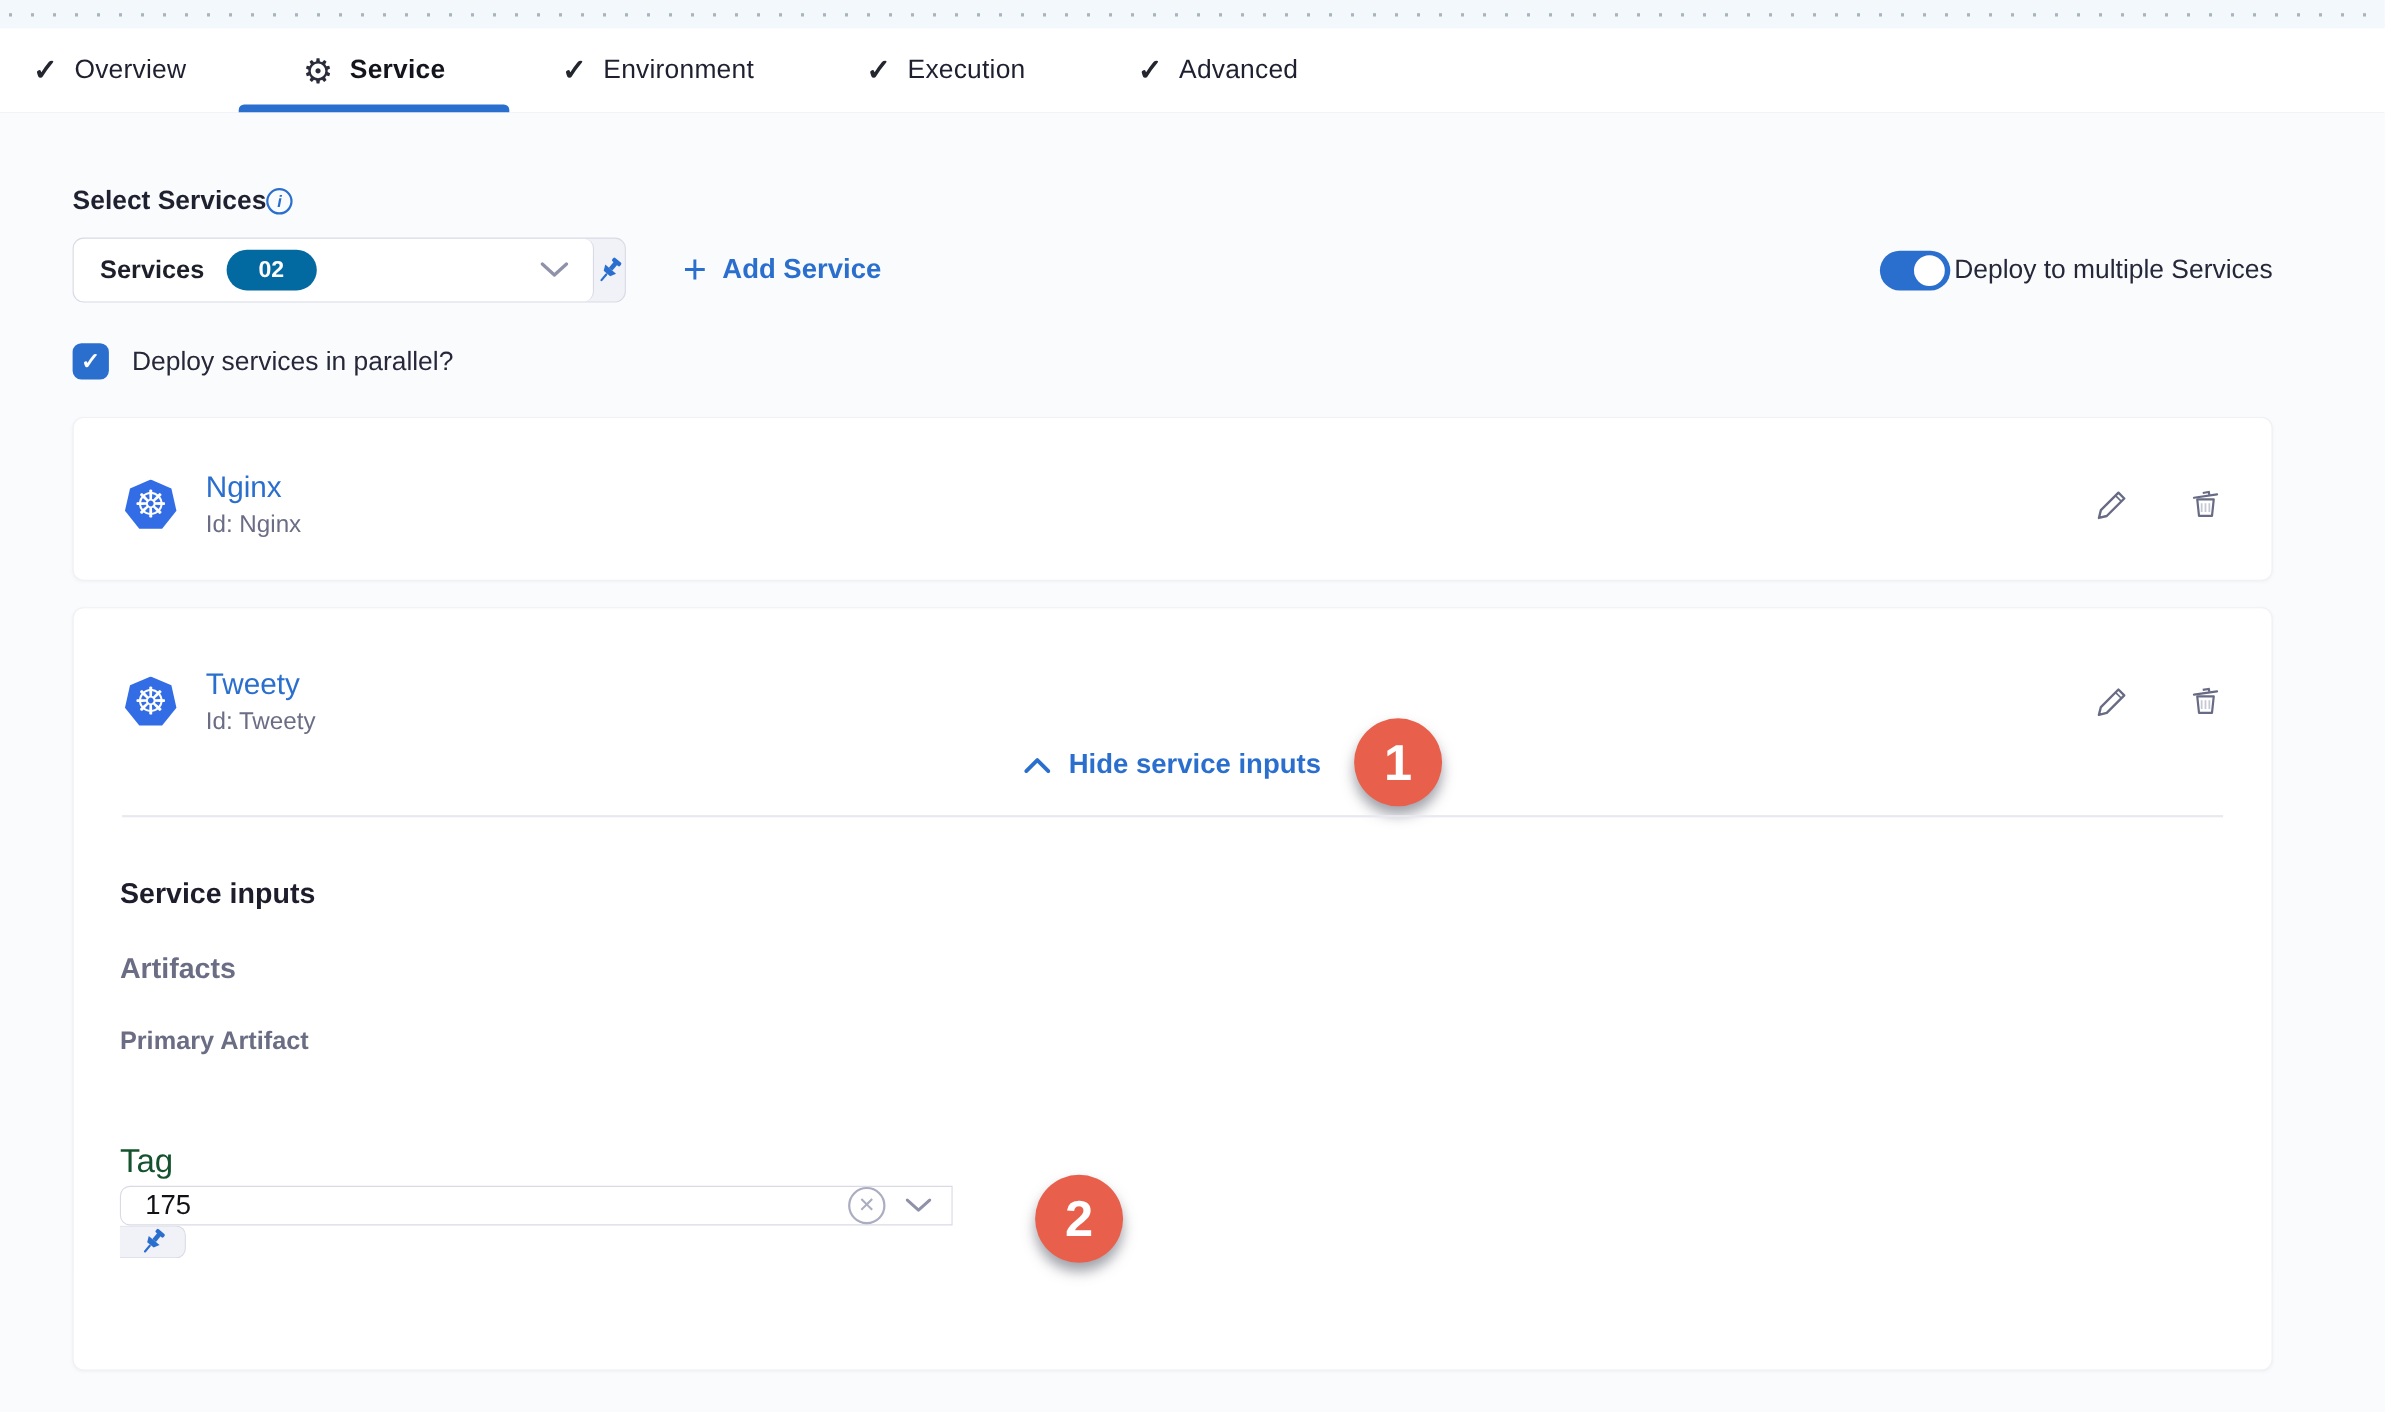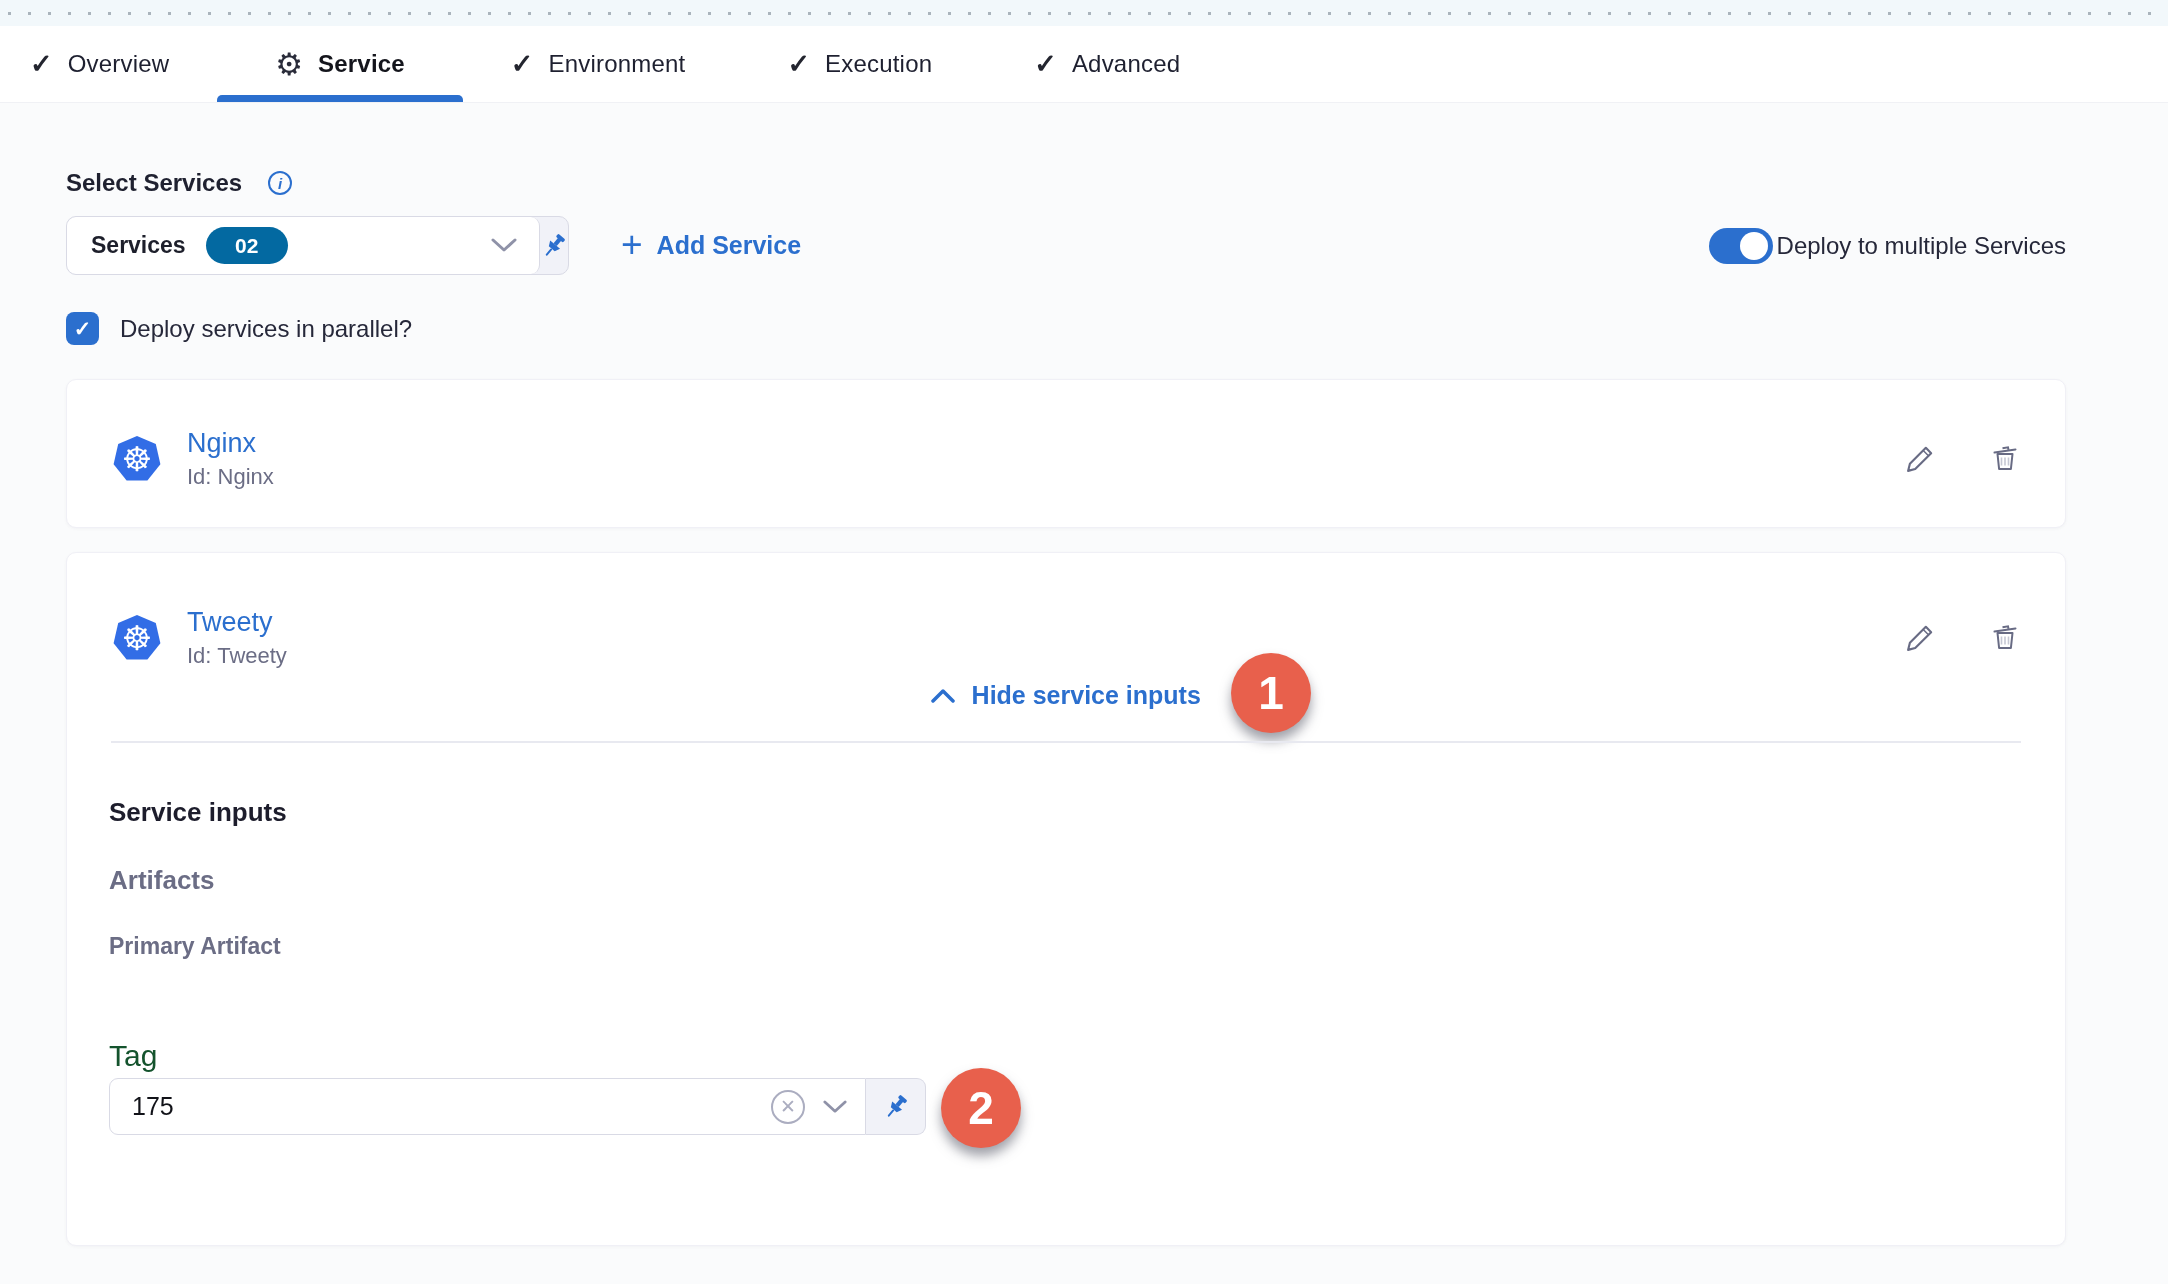--- a/index.html
+++ b/index.html
@@ -20,21 +20,21 @@
   .tab-gear{ font-size:31px; color:#2a2c3a; line-height:1; }
   .tab-label{ font-size:24px; color:#1e2030; font-weight:500; letter-spacing:.2px; }
   .tab.active .tab-label{ font-weight:700; color:#14151c; }
   .tab.active{ padding:0 4px; }
   .tab-underline{ position:absolute; left:-54px; right:-54px; bottom:0; height:7px;
                   background:#2b6fce; border-radius:5px 5px 0 0; }
 
   
   .content{ position:relative; height:1181px; background:#fafbfc; }
 
-  .row-label{ position:absolute; top:66px; left:66px; display:flex; align-items:center; gap:26px; }
+  .row-label{ position:absolute; top:66px; left:66px; display:flex; align-items:center; gap:0; }
   .select-label{ font-size:24px; font-weight:700; color:#1f2130; }
   .info-icon{ width:24px; height:24px; border:2px solid #2b6fce; border-radius:50%;
               color:#2b6fce; font-size:15px; font-weight:700; display:flex;
               align-items:center; justify-content:center; font-style:italic; }
 
   .row-controls{ position:absolute; top:113px; left:66px; right:102px; height:59px;
                  display:flex; align-items:center; }
 
   
   .dd-wrap{ width:503px; height:59px; background:#f1f2f8; border:1px solid #d9dae5;
@@ -97,21 +97,21 @@
   .badge-1{ top:100px; left:1164px; }
   .badge-2{ top:515px; left:874px; }
 
   .tw-divider{ position:absolute; top:188px; left:44px; right:44px; border-top:2px solid #e8e9f0; }
 
   .h-service-inputs{ position:absolute; top:244px; left:42px; font-size:26px; font-weight:700; color:#1d1d2c; }
   .h-artifacts{ position:absolute; top:312px; left:42px; font-size:26px; font-weight:700; color:#6b6d85; }
   .h-primary{ position:absolute; top:380px; left:42px; font-size:23px; font-weight:700; color:#6b6d85; }
   .tag-label{ position:absolute; top:486px; left:42px; font-size:30px; color:#14532d; }
 
-  .tag-row{ position:absolute; top:525px; left:42px; height:57px; display:flex; }
+  .tag-row{ position:absolute; top:525px; left:42px; height:57px; display:flex;flex-direction:column; }
   .tag-field{ width:757px; height:57px; background:#fff; border:1px solid #d9dae5;
               border-radius:9px 0 0 9px; display:flex; align-items:center; padding:0 18px 0 22px; }
   .tag-input{ flex:1; border:none; outline:none; font-size:25px; color:#111218;
               font-family:"Liberation Sans",sans-serif; background:transparent; }
   .clear-icon{ width:34px; height:34px; border:2px solid #abadc0; border-radius:50%;
                color:#abadc0; font-size:19px; display:flex; align-items:center;
                justify-content:center; cursor:pointer; margin-right:18px; }
   .tag-pin{ width:60px; height:57px; background:#f1f2f8; border:1px solid #d9dae5; border-left:none;
             border-radius:0 9px 9px 0; display:flex; align-items:center; justify-content:center; cursor:pointer; }
 </style>

